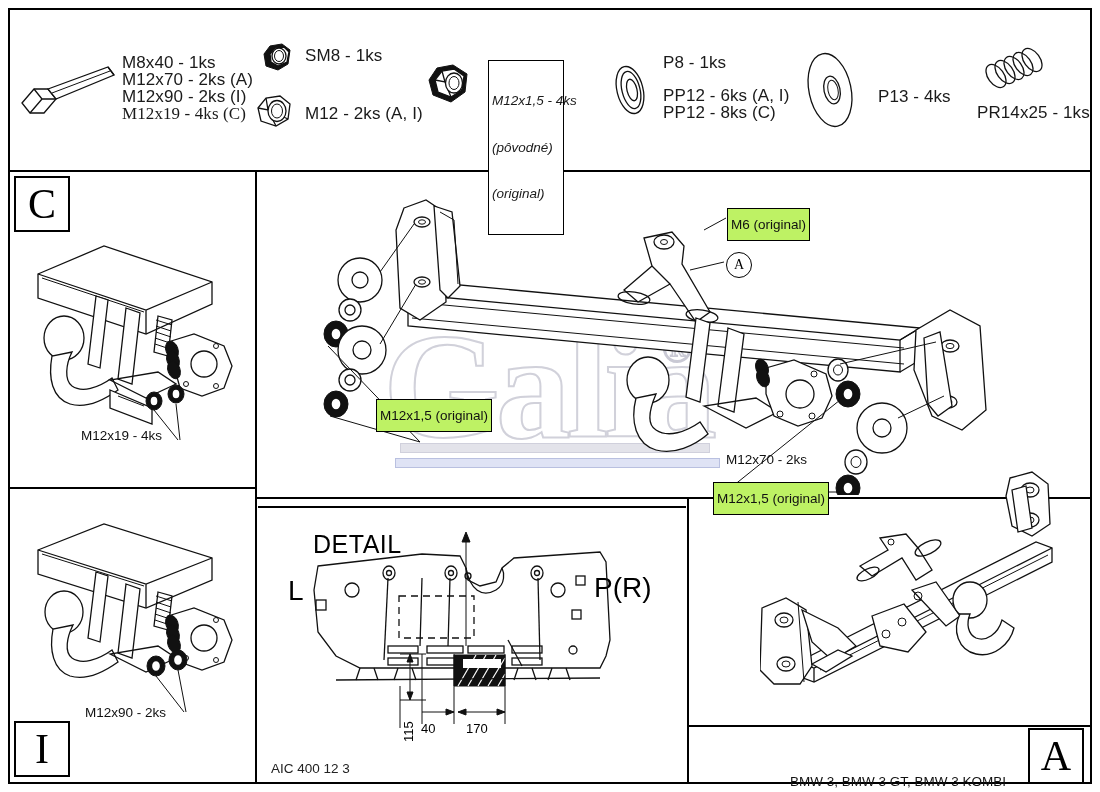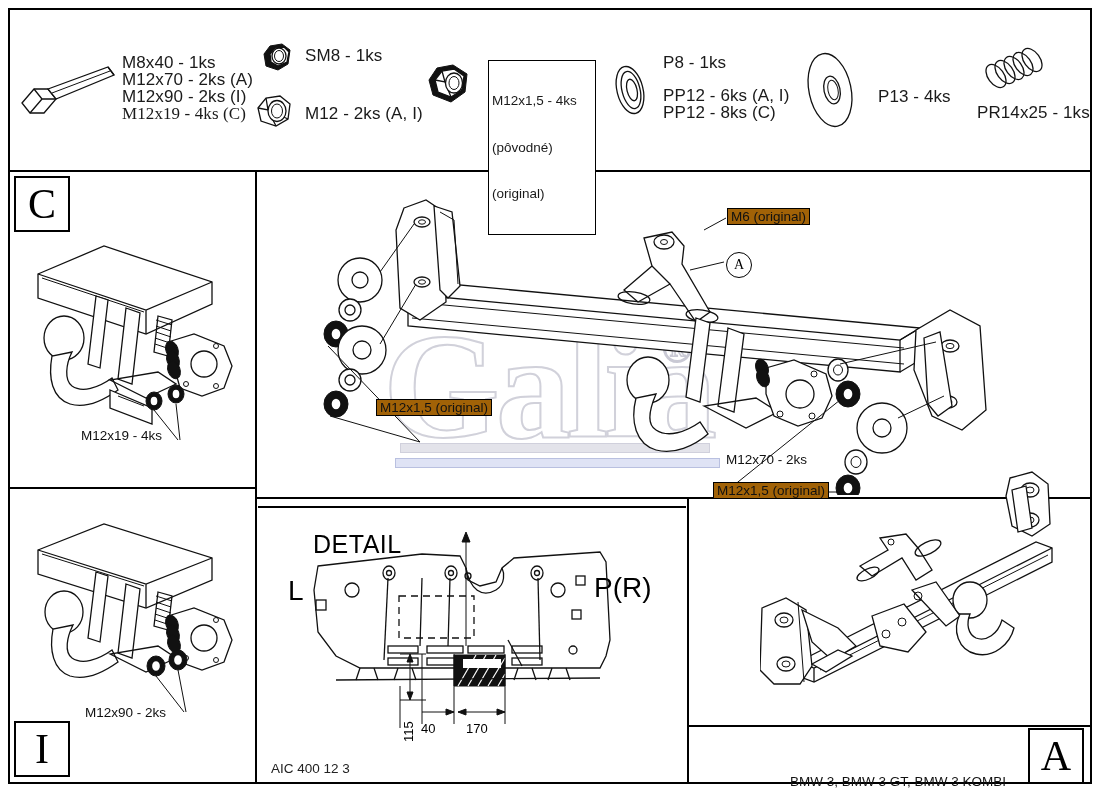--- a/index.html
+++ b/index.html
@@ -65,22 +65,22 @@
   
   .callout {
     position: absolute;
     font-size: 13.5px;
     color: #111;
     white-space: pre;
     background: transparent;
   }
   .callout.box {
     border: 1px solid #000;
-    background: #a16207;
-    padding: 0px 3px;
+    background: #bef264;
+    padding: 8px 3px;
   }
   .circ-ref {
     position: absolute;
     width: 26px; height: 26px;
     border: 1.4px solid #000;
     border-radius: 50%;
     display:flex; align-items:center; justify-content:center;
     font-size: 14px; background:#fff; color:#000;
     font-family: "Liberation Serif", serif;
   }
@@ -219,21 +219,21 @@
 
   <div class="legend-item" style="left:425px; top:62px;">
     <svg width="52" height="48" viewBox="0 0 52 48">
       <path class="dark" d="M4 18 L12 6 L28 3 L42 12 L40 30 L26 40 L8 33 Z"></path>
       <path class="whitefill" d="M10 18 L17 9 L29 7 L39 14 L37 28 L26 35 L13 30 Z"></path>
       <path class="nofill" d="M17 9 L20 20 L10 18 M20 20 L26 35 M20 20 L37 28"></path>
       <ellipse class="whitefill" cx="29" cy="21" rx="8.5" ry="10"></ellipse>
       <ellipse class="nofill-thin" cx="29" cy="21" rx="5" ry="6.5"></ellipse>
     </svg>
   </div>
-  <div class="boxed-label" style="left:488px; top:60px; width:108px;">
+  <div class="boxed-label" style="left:488px; top:60px; width:76px;font-style:italic;">
     <div>M12x1,5 - 4ks</div>
     <div>(pôvodné)</div>
     <div>(original)</div>
   </div>
 
   <div class="legend-item" style="left:610px; top:62px;">
     <svg width="44" height="58" viewBox="0 0 44 58">
       <ellipse class="whitefill" cx="20" cy="28" rx="13" ry="24" transform="rotate(-14 20 28)"></ellipse>
       <ellipse class="nofill" cx="21" cy="28" rx="9" ry="19" transform="rotate(-14 21 28)"></ellipse>
       <ellipse class="whitefill" cx="22" cy="28" rx="5" ry="11" transform="rotate(-14 22 28)"></ellipse>

